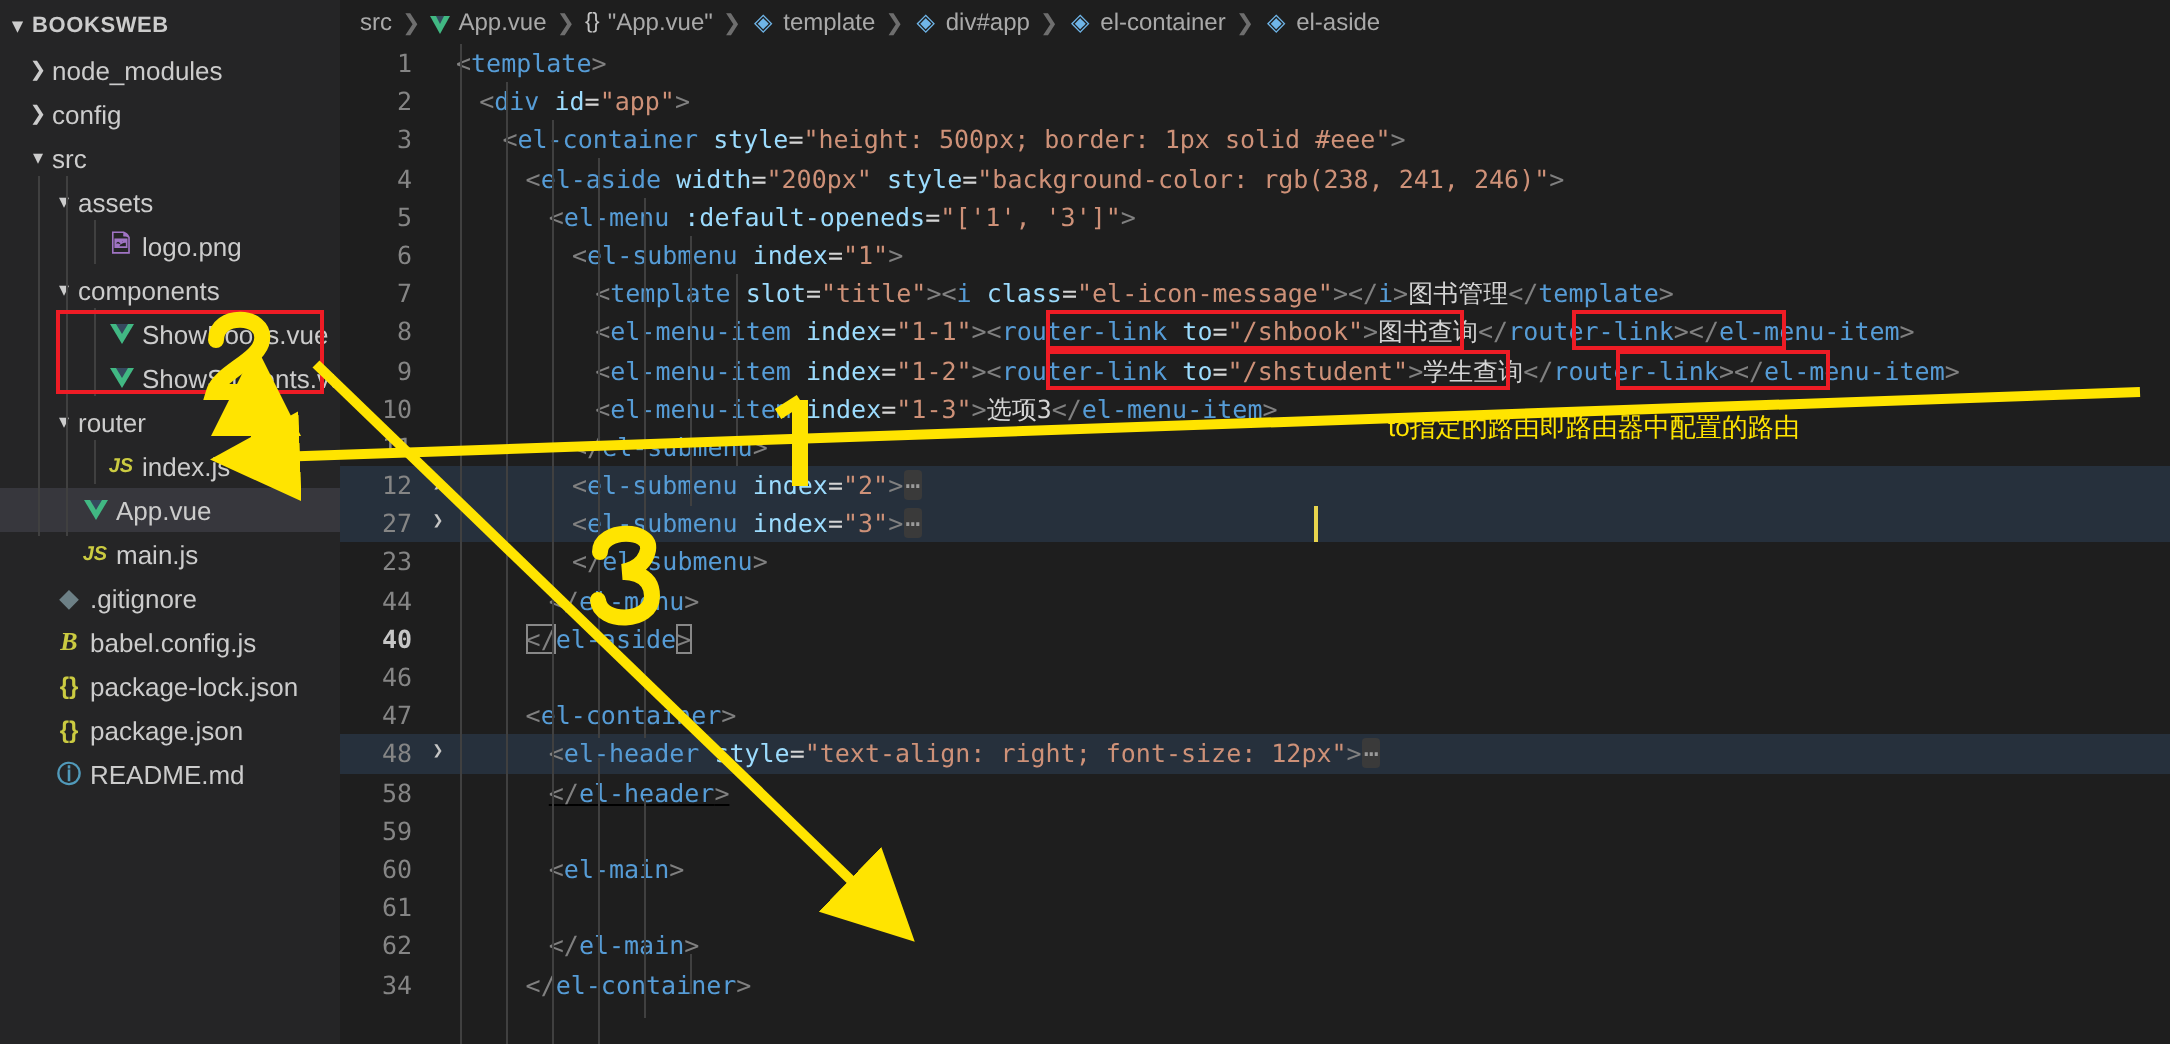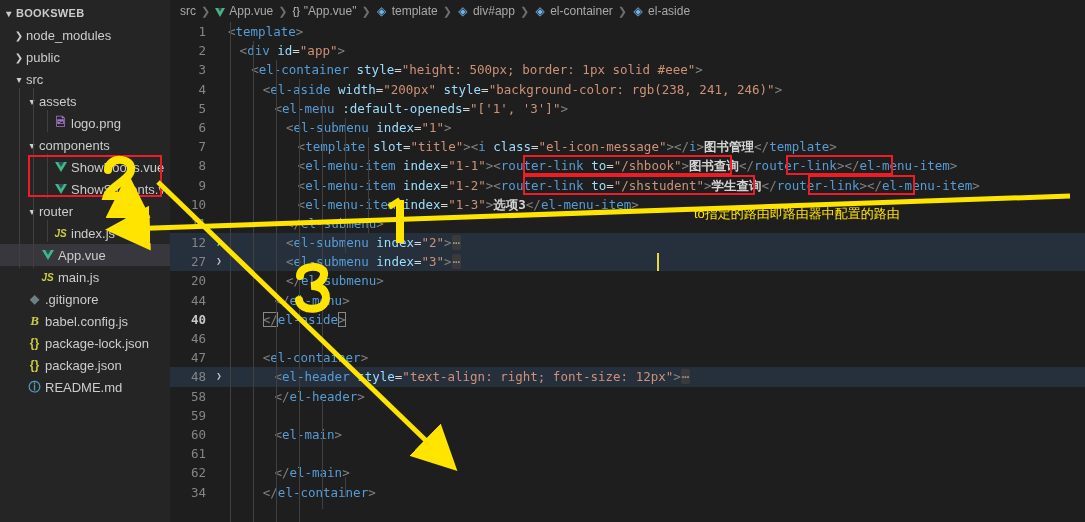--- a/index.html
+++ b/index.html
@@ -153,21 +153,21 @@
     text-align: center;
     color: #c5c5c5;
     font-size: 9px;
   }
   .ctext { padding-left: 2px; position: relative; }
   
   .t-tag   { color: #569cd6; }
   .t-punc  { color: #808080; }
   .t-attr  { color: #9cdcfe; }
   .t-str   { color: #ce9178; }
-  .t-txt   { color: #d4d4d4; font-weight: bold; }
+  .t-txt   { color: #d4d4d4; }
   .t-eq    { color: #d4d4d4; }
   .t-fold  { color: #9a9a9a; background:#3a3a3a; border-radius:2px; padding:0 1px;}
   
   .ig {
     position: absolute;
     top: 0; bottom: 0;
     width: 1px;
     background: #404040;
     pointer-events: none;
   }
@@ -214,21 +214,21 @@
       <span class="twisty">▾</span>
       <span class="lbl" style="font-weight:bold;font-size:11px;letter-spacing:.3px;">BOOKSWEB</span>
     </div>
     <div id="tree-body">
         <div class="tree-row ind1">
           <span class="twisty">❯</span>
           <span class="lbl">node_modules</span>
         </div>
         <div class="tree-row ind1">
           <span class="twisty">❯</span>
-          <span class="lbl">public</span>
+          <span class="lbl">config</span>
         </div>
         <div class="tree-row ind1">
           <span class="twisty">▾</span>
           <span class="lbl">src</span>
         </div>
         <div class="tree-row ind2">
           <span class="twisty">▾</span>
           <span class="lbl">assets</span>
         </div>
         <div class="tree-row ind3">
@@ -353,27 +353,27 @@
           <div class="crow"><span class="gutter">4</span><span class="chev"></span><span class="ctext" style="padding-left: 36.8px;"><span class="t-punc">&lt;</span><span class="t-tag">el-aside</span><span class="t-txt"> </span><span class="t-attr">width</span><span class="t-eq">=</span><span class="t-str">"200px"</span><span class="t-txt"> </span><span class="t-attr">style</span><span class="t-eq">=</span><span class="t-str">"background-color: rgb(238, 241, 246)"</span><span class="t-punc">&gt;</span></span></div>
           <div class="crow"><span class="gutter">5</span><span class="chev"></span><span class="ctext" style="padding-left: 48.4px;"><span class="t-punc">&lt;</span><span class="t-tag">el-menu</span><span class="t-txt"> </span><span class="t-attr">:default-openeds</span><span class="t-eq">=</span><span class="t-str">"['1', '3']"</span><span class="t-punc">&gt;</span></span></div>
           <div class="crow"><span class="gutter">6</span><span class="chev"></span><span class="ctext" style="padding-left: 60px;"><span class="t-punc">&lt;</span><span class="t-tag">el-submenu</span><span class="t-txt"> </span><span class="t-attr">index</span><span class="t-eq">=</span><span class="t-str">"1"</span><span class="t-punc">&gt;</span></span></div>
           <div class="crow"><span class="gutter">7</span><span class="chev"></span><span class="ctext" style="padding-left: 71.6px;"><span class="t-punc">&lt;</span><span class="t-tag">template</span><span class="t-txt"> </span><span class="t-attr">slot</span><span class="t-eq">=</span><span class="t-str">"title"</span><span class="t-punc">&gt;&lt;</span><span class="t-tag">i</span><span class="t-txt"> </span><span class="t-attr">class</span><span class="t-eq">=</span><span class="t-str">"el-icon-message"</span><span class="t-punc">&gt;&lt;/</span><span class="t-tag">i</span><span class="t-punc">&gt;</span><span class="t-txt">图书管理</span><span class="t-punc">&lt;/</span><span class="t-tag">template</span><span class="t-punc">&gt;</span></span></div>
           <div class="crow"><span class="gutter">8</span><span class="chev"></span><span class="ctext" style="padding-left: 71.6px;"><span class="t-punc">&lt;</span><span class="t-tag">el-menu-item</span><span class="t-txt"> </span><span class="t-attr">index</span><span class="t-eq">=</span><span class="t-str">"1-1"</span><span class="t-punc">&gt;&lt;</span><span class="t-tag">router-link</span><span class="t-txt"> </span><span class="t-attr">to</span><span class="t-eq">=</span><span class="t-str">"/shbook"</span><span class="t-punc">&gt;</span><span class="t-txt">图书查询</span><span class="t-punc">&lt;/</span><span class="t-tag">router-link</span><span class="t-punc">&gt;&lt;/</span><span class="t-tag">el-menu-item</span><span class="t-punc">&gt;</span></span></div>
           <div class="crow"><span class="gutter">9</span><span class="chev"></span><span class="ctext" style="padding-left: 71.6px;"><span class="t-punc">&lt;</span><span class="t-tag">el-menu-item</span><span class="t-txt"> </span><span class="t-attr">index</span><span class="t-eq">=</span><span class="t-str">"1-2"</span><span class="t-punc">&gt;&lt;</span><span class="t-tag">router-link</span><span class="t-txt"> </span><span class="t-attr">to</span><span class="t-eq">=</span><span class="t-str">"/shstudent"</span><span class="t-punc">&gt;</span><span class="t-txt">学生查询</span><span class="t-punc">&lt;/</span><span class="t-tag">router-link</span><span class="t-punc">&gt;&lt;/</span><span class="t-tag">el-menu-item</span><span class="t-punc">&gt;</span></span></div>
           <div class="crow"><span class="gutter">10</span><span class="chev"></span><span class="ctext" style="padding-left: 71.6px;"><span class="t-punc">&lt;</span><span class="t-tag">el-menu-item</span><span class="t-txt"> </span><span class="t-attr">index</span><span class="t-eq">=</span><span class="t-str">"1-3"</span><span class="t-punc">&gt;</span><span class="t-txt">选项3</span><span class="t-punc">&lt;/</span><span class="t-tag">el-menu-item</span><span class="t-punc">&gt;</span></span></div>
           <div class="crow"><span class="gutter">11</span><span class="chev"></span><span class="ctext" style="padding-left: 60px;"><span class="t-punc">&lt;/</span><span class="t-tag">el-submenu</span><span class="t-punc">&gt;</span></span></div>
           <div class="crow folded"><span class="gutter">12</span><span class="chev">❯</span><span class="ctext" style="padding-left: 60px;"><span class="t-punc">&lt;</span><span class="t-tag">el-submenu</span><span class="t-txt"> </span><span class="t-attr">index</span><span class="t-eq">=</span><span class="t-str">"2"</span><span class="t-punc">&gt;</span><span class="t-fold">⋯</span></span></div>
           <div class="crow folded"><span class="gutter">27</span><span class="chev">❯</span><span class="ctext" style="padding-left: 60px;"><span class="t-punc">&lt;</span><span class="t-tag">el-submenu</span><span class="t-txt"> </span><span class="t-attr">index</span><span class="t-eq">=</span><span class="t-str">"3"</span><span class="t-punc">&gt;</span><span class="t-fold">⋯</span></span></div>
-          <div class="crow"><span class="gutter">20</span><span class="chev"></span><span class="ctext" style="padding-left: 60px;"><span class="t-punc">&lt;/</span><span class="t-tag">el-submenu</span><span class="t-punc">&gt;</span></span></div>
+          <div class="crow"><span class="gutter">23</span><span class="chev"></span><span class="ctext" style="padding-left: 60px;"><span class="t-punc">&lt;/</span><span class="t-tag">el-submenu</span><span class="t-punc">&gt;</span></span></div>
           <div class="crow"><span class="gutter">44</span><span class="chev"></span><span class="ctext" style="padding-left: 48.4px;"><span class="t-punc">&lt;/</span><span class="t-tag">el-menu</span><span class="t-punc">&gt;</span></span></div>
           <div class="crow curline"><span class="gutter">40</span><span class="chev"></span><span class="ctext" style="padding-left: 36.8px;"><span class="t-punc brk">&lt;/</span><span class="t-tag">el-aside</span><span class="t-punc brk">&gt;</span></span></div>
           <div class="crow"><span class="gutter">46</span><span class="chev"></span><span class="ctext" style="padding-left: 2px;"></span></div>
           <div class="crow"><span class="gutter">47</span><span class="chev"></span><span class="ctext" style="padding-left: 36.8px;"><span class="t-punc">&lt;</span><span class="t-tag">el-container</span><span class="t-punc">&gt;</span></span></div>
           <div class="crow folded"><span class="gutter">48</span><span class="chev">❯</span><span class="ctext" style="padding-left: 48.4px;"><span class="t-punc">&lt;</span><span class="t-tag">el-header</span><span class="t-txt"> </span><span class="t-attr">style</span><span class="t-eq">=</span><span class="t-str">"text-align: right; font-size: 12px"</span><span class="t-punc">&gt;</span><span class="t-fold">⋯</span></span></div>
-          <div class="crow"><span class="gutter">58</span><span class="chev"></span><span class="ctext" style="padding-left: 48.4px;"><span class="t-punc">&lt;/</span><span class="t-tag">el-header</span><span class="t-punc">&gt;</span></span></div>
+          <div class="crow"><span class="gutter">58</span><span class="chev"></span><span class="ctext" style="padding-left: 48.4px; text-decoration: underline;"><span class="t-punc">&lt;/</span><span class="t-tag">el-header</span><span class="t-punc">&gt;</span></span></div>
           <div class="crow"><span class="gutter">59</span><span class="chev"></span><span class="ctext" style="padding-left: 2px;"></span></div>
           <div class="crow"><span class="gutter">60</span><span class="chev"></span><span class="ctext" style="padding-left: 48.4px;"><span class="t-punc">&lt;</span><span class="t-tag">el-main</span><span class="t-punc">&gt;</span></span></div>
           <div class="crow"><span class="gutter">61</span><span class="chev"></span></div>
           <div class="crow"><span class="gutter">62</span><span class="chev"></span><span class="ctext" style="padding-left: 48.4px;"><span class="t-punc">&lt;/</span><span class="t-tag">el-main</span><span class="t-punc">&gt;</span></span></div>
           <div class="crow"><span class="gutter">34</span><span class="chev"></span><span class="ctext" style="padding-left: 36.8px;"><span class="t-punc">&lt;/</span><span class="t-tag">el-container</span><span class="t-punc">&gt;</span></span></div>
         </div>
 
       <div class="ig" style="left:60px;  top:0;   height:500px;"></div>
       <div class="ig" style="left:83px;  top:19px; height:481px;"></div>
       <div class="ig" style="left:106px; top:38px; height:462px;"></div>

